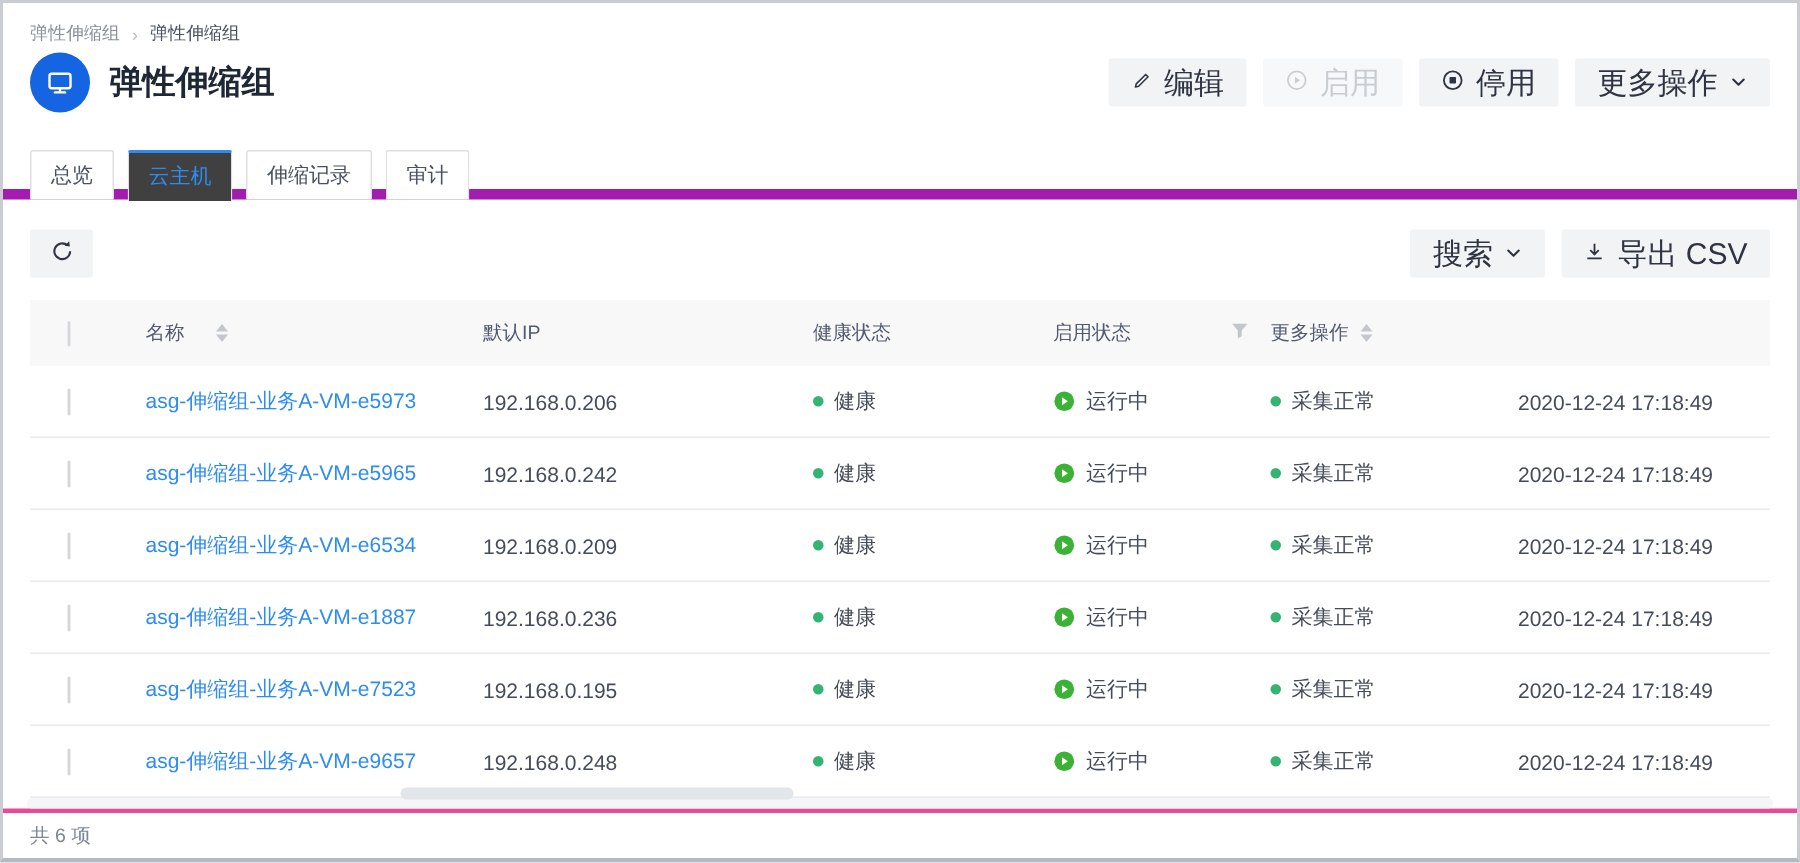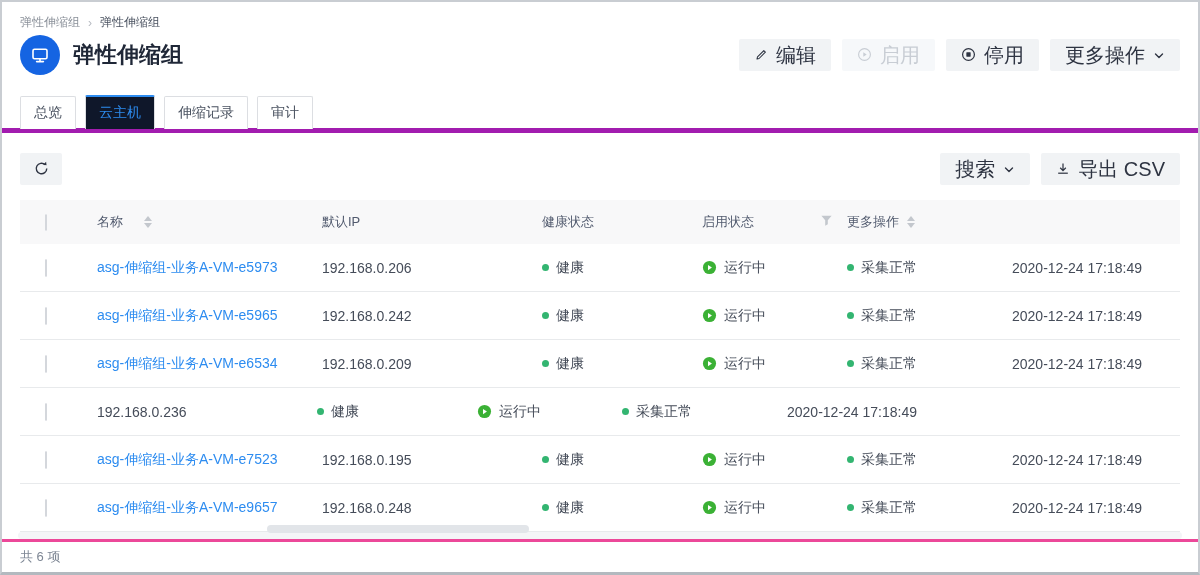--- a/index.html
+++ b/index.html
@@ -23,25 +23,25 @@
     display:flex; align-items:center; justify-content:center; flex:none; }
   .page-title { font-size:22px; font-weight:600; color:#1f2737; }
   .actions { display:flex; gap:11px; }
   .btn { height:32px; padding:0 15px; background:#f1f3f5; border:none; border-radius:2px;
     display:inline-flex; align-items:center; gap:8px; font-size:20px; color:#2e3442;
     cursor:pointer; font-family:inherit; white-space:nowrap; }
   .btn svg { flex:none; }
   .btn.disabled { color:#c8cdd4; background:#f6f8fa; cursor:default; }
   
   .tabbar { margin-top:22px; height:34px; padding:0 18px; display:flex; gap:9px;
-    align-items:flex-end; border-bottom:5px solid #a21caf; }
+    align-items:flex-start; border-bottom:7px solid #a21caf; }
   .tab { height:33px; padding:0 13px; display:flex; align-items:center; font-size:14px;
     color:#4a5260; background:#fff; border:1px solid #dcdee2; border-bottom:none;
     border-radius:2px 2px 0 0; cursor:pointer; position:relative; top:1px; }
-  .tab.active { border-top:2px solid #2d8cf0; color:#2d8cf0; height:34px; background:#0f172a; }
+  .tab.active { border-top:2px solid #2d8cf0; color:#2d8cf0; height:34px; background:#404040; }
   
   .toolbar { margin-top:20px; height:32px; padding:0 18px; display:flex;
     align-items:center; justify-content:space-between; }
   .btn-icon { width:42px; padding:0; justify-content:center; }
   .toolbar-right { display:flex; gap:11px; }
   
   .table { margin:15px 18px 0; font-size:14px; }
   .thead { display:flex; align-items:center; height:44px; background:#f8f8f9;
     color:#515a6e; font-size:13px; }
   .trow { display:flex; align-items:center; height:48px; border-bottom:1px solid #e8eaec; }
@@ -298,20 +298,23 @@
           <span class="status">
             <span class="dot"></span>
             <span>采集正常</span>
           </span>
         </div>
       <div class="col-date cell-text">2020-12-24 17:18:49</div>
     </div>
 
     <div class="trow">
       <div class="col-check"><span class="checkbox"></span></div>
+      <div class="col-name">
+          <span class="link">asg-伸缩组-业务A-VM-e1887</span>
+        </div>
       <div class="col-ip cell-text">192.168.0.236</div>
       <div class="col-health">
           <span class="status">
             <span class="dot"></span>
             <span>健康</span>
           </span>
         </div>
       <div class="col-enable">
           <span class="status">
             <svg width="15" height="15" viewBox="0 0 16 16">

